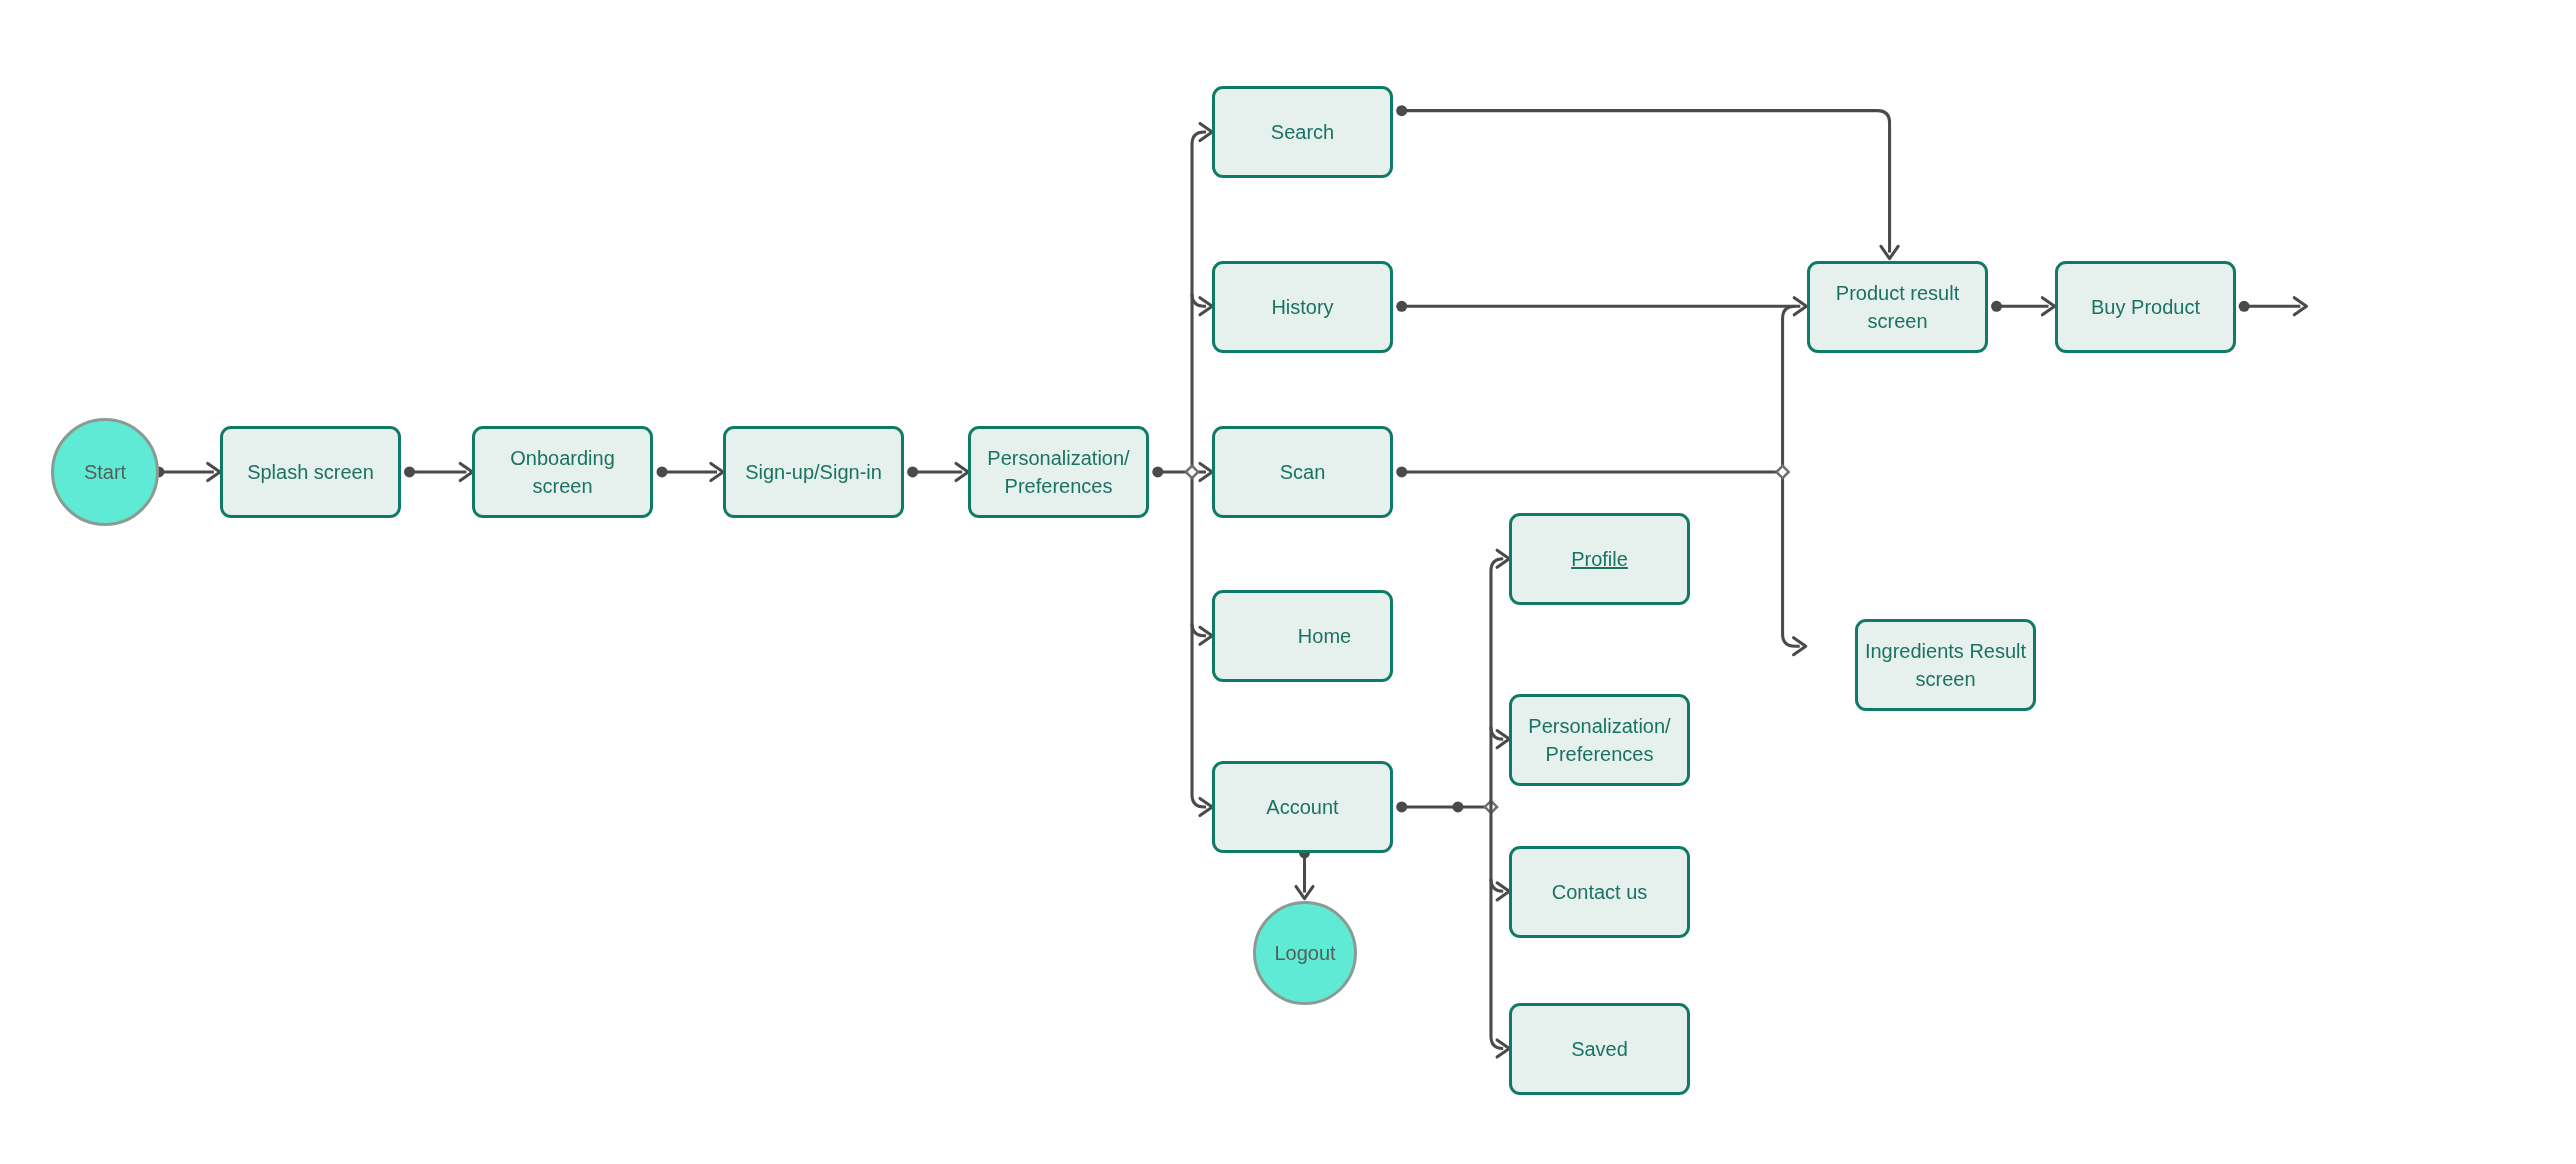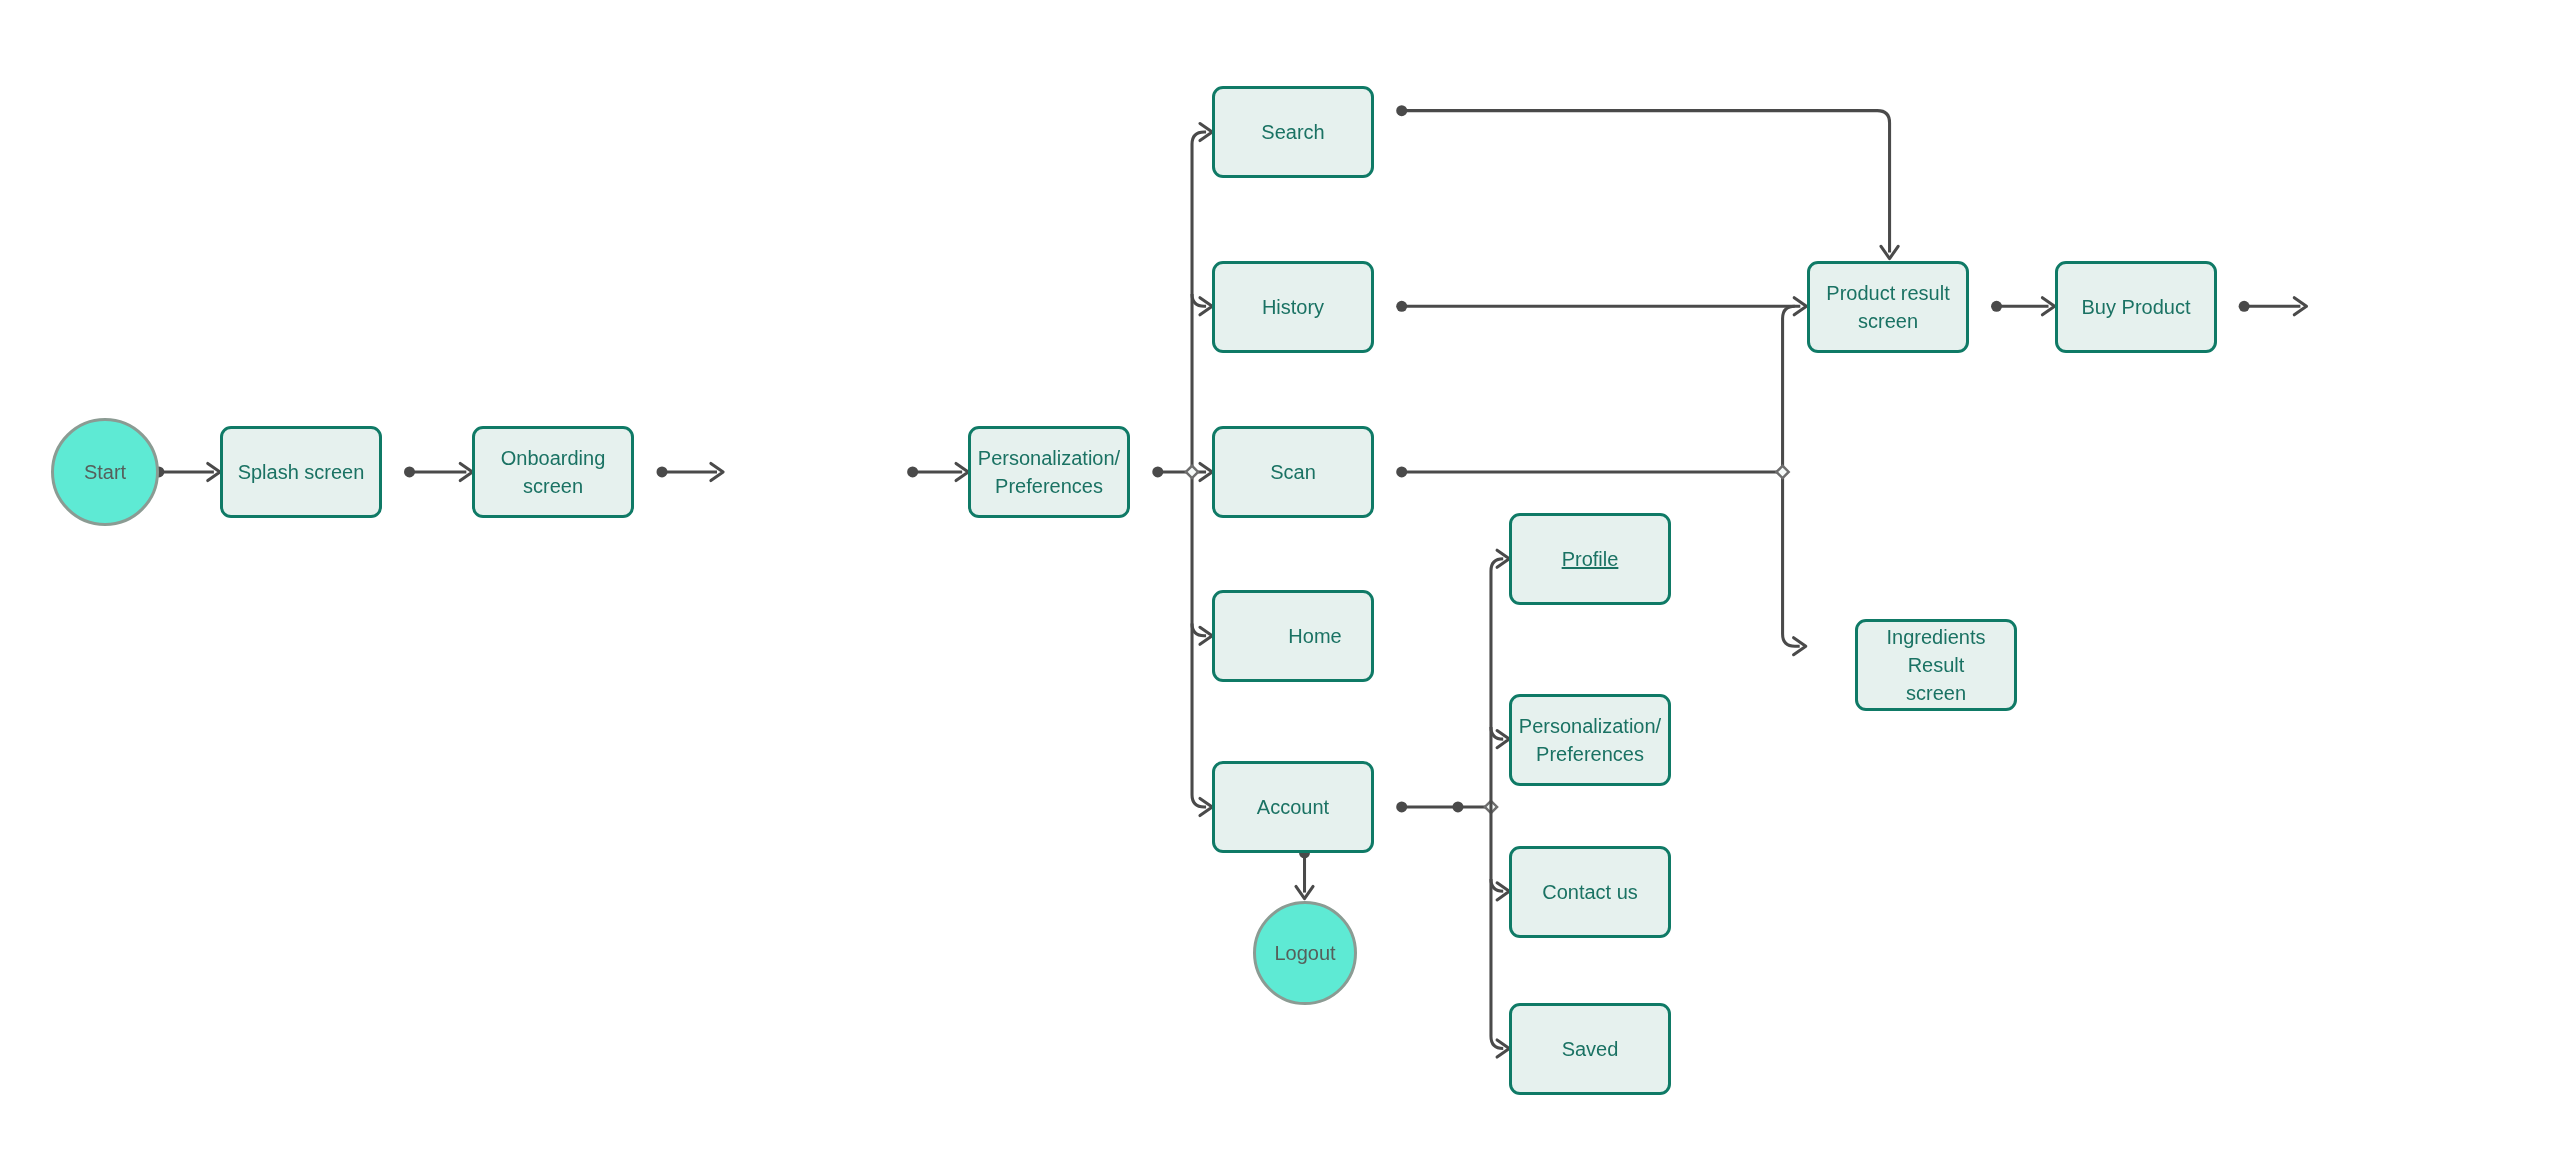--- a/index.html
+++ b/index.html
@@ -16,21 +16,21 @@
     left: 0; top: 0;
     width: 2576px; height: 1164px;
   }
   .edge { stroke: #4a4a4a; stroke-width: 5; fill: none; }
   .arrowhead { stroke: #4a4a4a; stroke-width: 5; fill: none; stroke-linecap: round; stroke-linejoin: round; }
   .anchor-dot { fill: #4a4a4a; }
   .junction-diamond { fill: #f6faf9; stroke: #6e6e6e; stroke-width: 4; }
   .node {
     position: absolute;
     box-sizing: border-box;
-    width: 162px;
+    width: 181px;
     height: 92px;
     background: #e6f1ee;
     border: 3.7px solid #0f7a66;
     border-radius: 11px;
     display: flex;
     align-items: center;
     justify-content: center;
     text-align: center;
     color: #1a7263;
     font-size: 20px;
@@ -136,20 +136,23 @@
   <div class="terminal" style="left:1253px; top:901px; width:104px; height:104px;">
     <span class="label">Logout</span>
   </div>
 
   <div class="node" style="left:220px; top:426px;">
     <span class="label">Splash screen</span>
   </div>
   <div class="node" style="left:472px; top:426px;">
     <span class="label">Onboarding screen</span>
   </div>
+  <div class="node" style="left:723px; top:426px;">
+    <span class="label">Sign-up/Sign-in</span>
+  </div>
   <div class="node" style="left:968px; top:426px;">
     <span class="label">Personalization/
 Preferences</span>
   </div>
 
   <div class="node" style="left:1212px; top:86px;">
     <span class="label">Search</span>
   </div>
   <div class="node" style="left:1212px; top:261px;">
     <span class="label">History</span>

